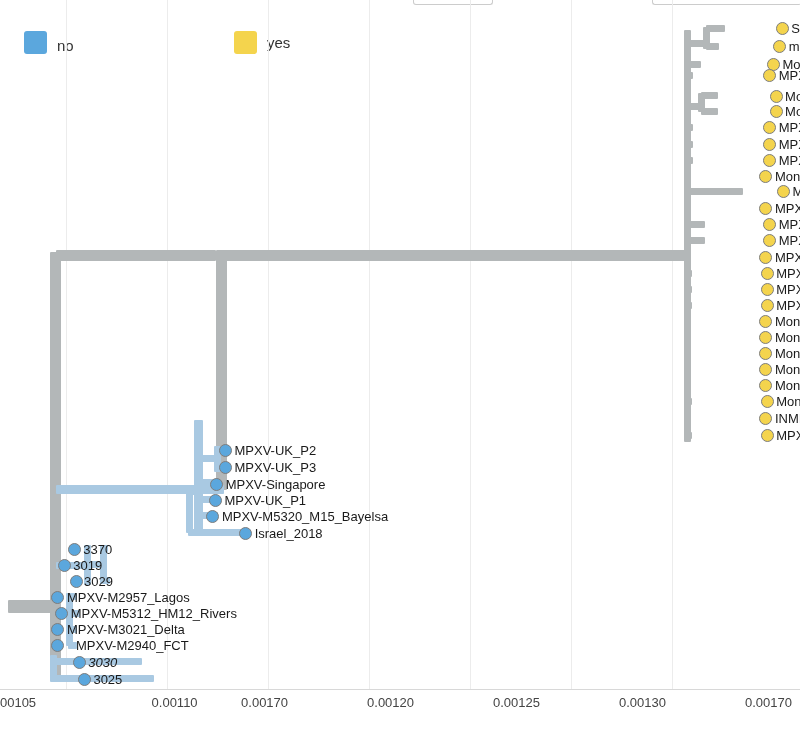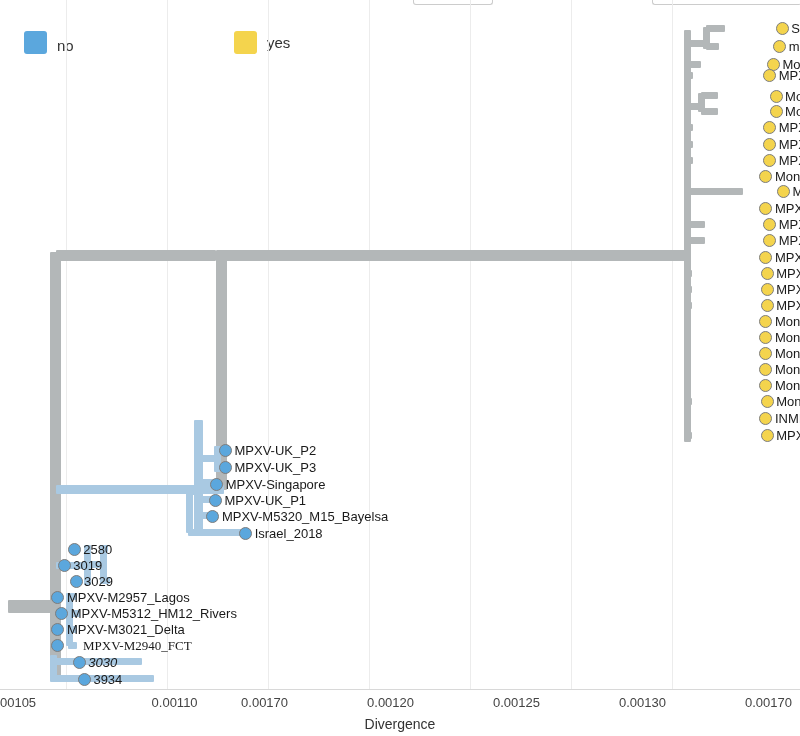--- a/index.html
+++ b/index.html
@@ -309,43 +309,42 @@
         <div class="tip-label" style="left: 234.512px; top: 461px;">MPXV-UK_P3</div>
         <div class="tip-dot no" style="left: 210.193px; top: 477.5px;"></div>
         <div class="tip-label" style="left: 225.693px; top: 478px;">MPXV-Singapore</div>
         <div class="tip-dot no" style="left: 208.933px; top: 493.5px;"></div>
         <div class="tip-label" style="left: 224.433px; top: 494px;">MPXV-UK_P1</div>
         <div class="tip-dot no" style="left: 206.413px; top: 509.5px;"></div>
         <div class="tip-label" style="left: 221.913px; top: 510px;">MPXV-M5320_M15_Bayelsa</div>
         <div class="tip-dot no" style="left: 239.169px; top: 526.5px;"></div>
         <div class="tip-label" style="left: 254.669px; top: 527px;">Israel_2018</div>
         <div class="tip-dot no" style="left: 67.8307px; top: 542.5px;"></div>
-        <div class="tip-label" style="left: 83.3307px; top: 543px;">2580</div>
+        <div class="tip-label" style="left: 83.3307px; top: 543px;">3370</div>
         <div class="tip-dot no" style="left: 57.752px; top: 558.5px;"></div>
         <div class="tip-label" style="left: 73.252px; top: 559px;">3019</div>
         <div class="tip-dot no" style="left: 70.3504px; top: 574.5px;"></div>
         <div class="tip-label" style="left: 84px; top: 575px;">3029</div>
         <div class="tip-dot no" style="left: 51.4528px; top: 590.5px;"></div>
         <div class="tip-label" style="left: 66.9528px; top: 591px;">MPXV-M2957_Lagos</div>
         <div class="tip-dot no" style="left: 55.2323px; top: 606.5px;"></div>
         <div class="tip-label" style="left: 70.7323px; top: 607px;">MPXV-M5312_HM12_Rivers</div>
         <div class="tip-dot no" style="left: 51.4528px; top: 622.5px;"></div>
         <div class="tip-label" style="left: 66.9528px; top: 623px;">MPXV-M3021_Delta</div>
         <div class="tip-dot no" style="left: 51.4528px; top: 638.5px;"></div>
-        <div class="tip-label" style="left: 83px; top: 639px; font-family: Liberation Serif, serif;">MPXV-M2940_FCT</div>
+        <div class="tip-label" style="left: 76px; top: 639px;">MPXV-M2940_FCT</div>
         <div class="tip-dot no" style="left: 72.8701px; top: 655.5px;"></div>
         <div class="tip-label" style="left: 88.3701px; top: 656px; font-style: italic;">3030</div>
         <div class="tip-dot no" style="left: 77.9094px; top: 672.5px;"></div>
-        <div class="tip-label" style="left: 93.4094px; top: 673px;">3934</div>
+        <div class="tip-label" style="left: 93.4094px; top: 673px;">3025</div>
       </div>
 
     <div id="ticks-layer">
         <div class="tick-label" style="left: 12.5984px;">0.00105</div>
         <div class="tick-label" style="left: 138.583px; margin-left: 36px;">0.00110</div>
         <div class="tick-label" style="left: 264.567px;">0.00170</div>
         <div class="tick-label" style="left: 390.551px;">0.00120</div>
         <div class="tick-label" style="left: 516.535px;">0.00125</div>
         <div class="tick-label" style="left: 642.52px;">0.00130</div>
         <div class="tick-label" style="left: 768.504px;">0.00170</div>
       </div>
-    <div class="axis-title">Divergence</div>
   </div>
 </div>
 
 </body></html>

